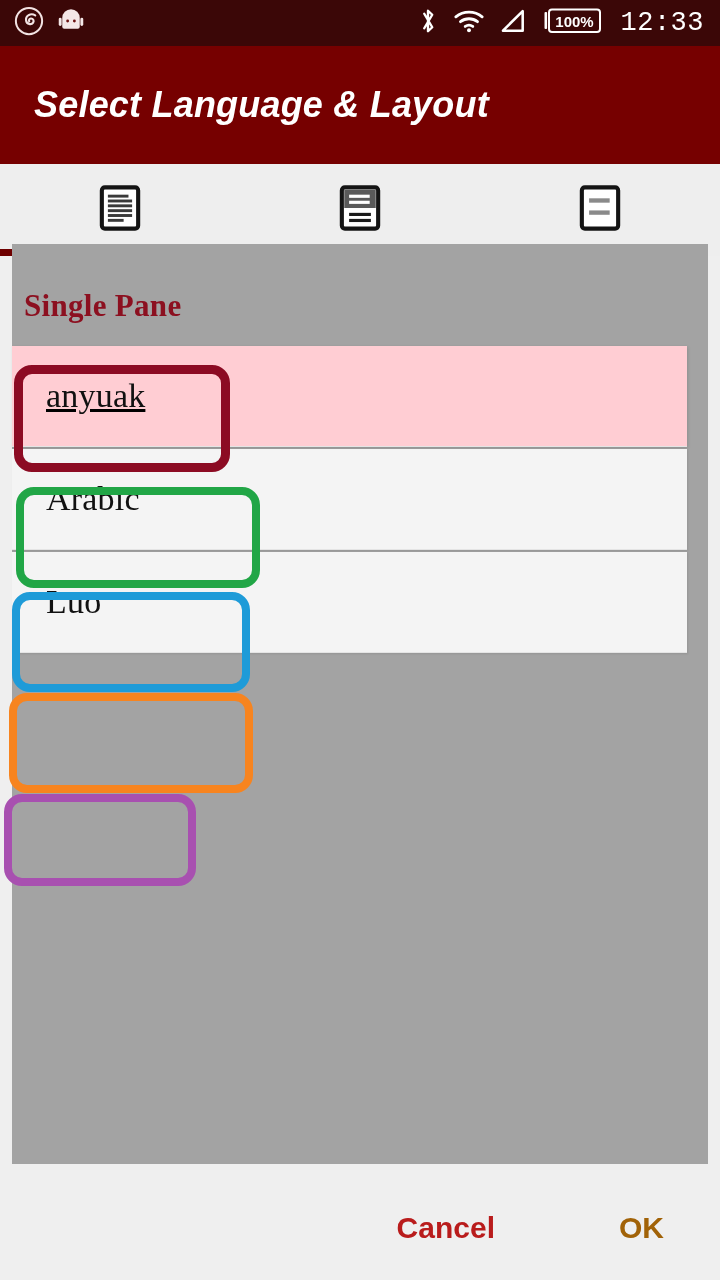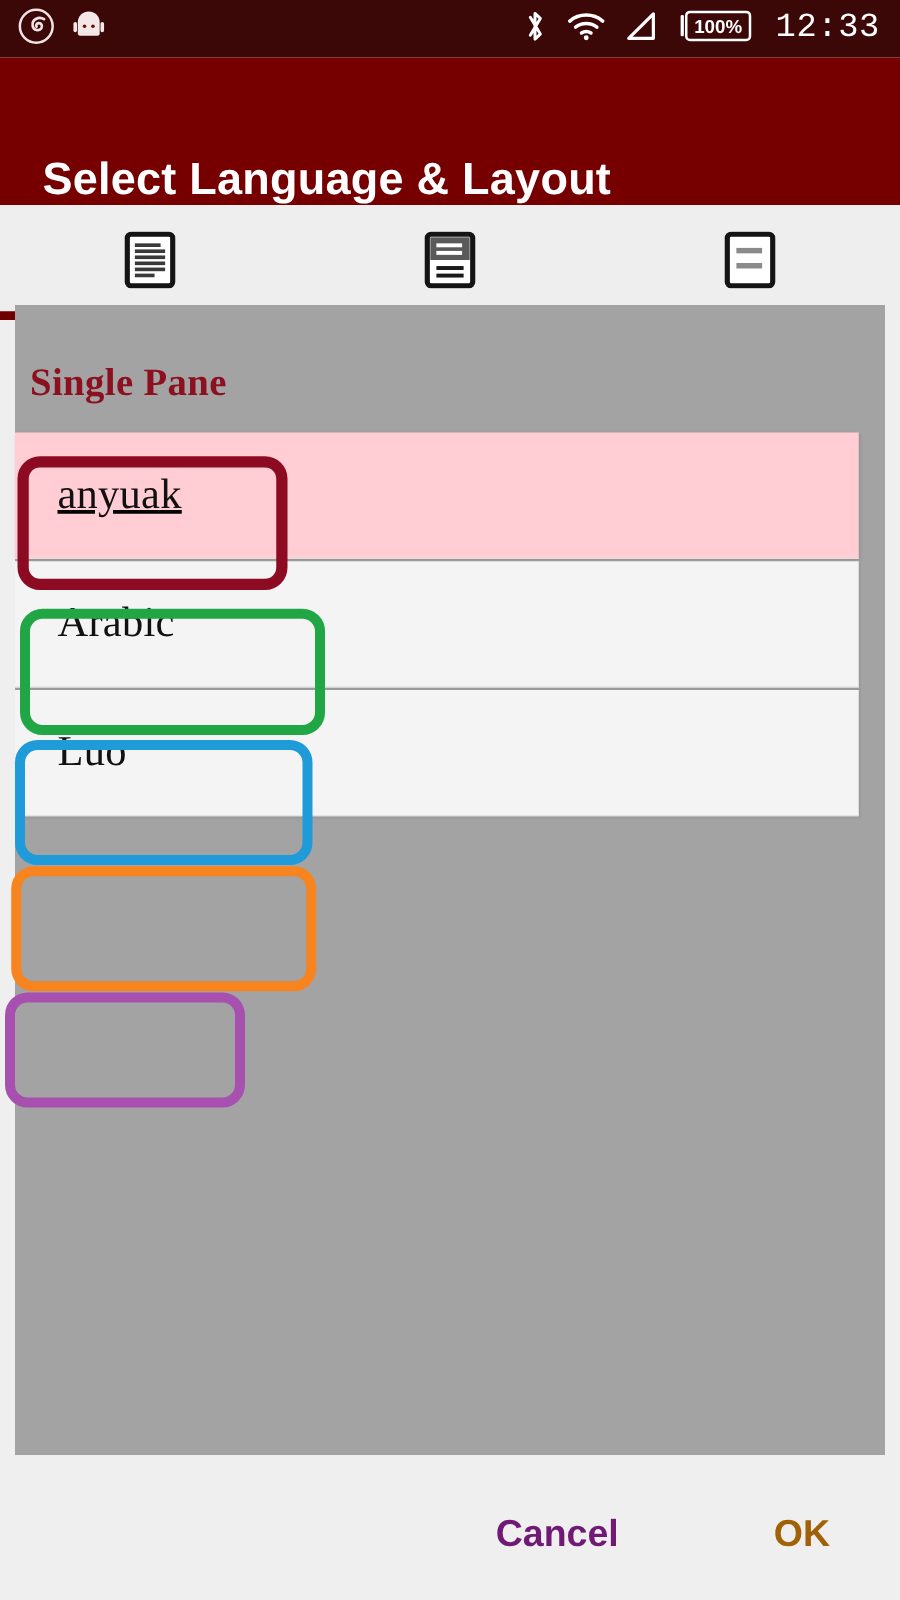--- a/index.html
+++ b/index.html
@@ -23,21 +23,21 @@
   .status-clock {
     color: #ffffff; font-size: 27px; letter-spacing: .5px;
     font-family: Liberation Mono, monospace; margin-left: 4px;
   }
   .sicon { display: block; }
 
   
   .appbar {
     position: absolute; top: 46px; left: 0; width: 720px; height: 118px;
     background: #760000;
-    display: flex; align-items: flex-end;
+    display: flex; align-items: center; font-style: italic;
   }
   .appbar-title {
     color: #ffffff; font-size: 36px; font-weight: bold;
     padding-left: 34px; letter-spacing: .2px;
   }
 
   
   .tabstrip {
     position: absolute; top: 164px; left: 0; width: 720px; height: 92px;
     background: #eeeeee; display: flex;
@@ -216,17 +216,17 @@
 
   <div id="anno-layer">
       <div class="anno" style="left: 14px; top: 365px; width: 216px; height: 107px; border-width: 9px; border-color: rgb(140, 11, 35);"></div>
       <div class="anno" style="left: 16px; top: 487px; width: 244px; height: 101px; border-width: 8px; border-color: rgb(33, 166, 70);"></div>
       <div class="anno" style="left: 12px; top: 592px; width: 238px; height: 100px; border-width: 8px; border-color: rgb(30, 155, 216);"></div>
       <div class="anno" style="left: 9px; top: 693px; width: 244px; height: 100px; border-width: 8px; border-color: rgb(247, 132, 31);"></div>
       <div class="anno" style="left: 4px; top: 794px; width: 192px; height: 92px; border-width: 8px; border-color: rgb(168, 80, 176);"></div>
     </div>
 
   <div class="footer">
-    <button class="footer-btn cancel" style="color: #701a75;">Cancel</button>
+    <button class="footer-btn cancel" style="color: #b91c1c;">Cancel</button>
     <button class="footer-btn" style="color: #a16207;">OK</button>
   </div>
 
 </div>
 
 </body></html>

